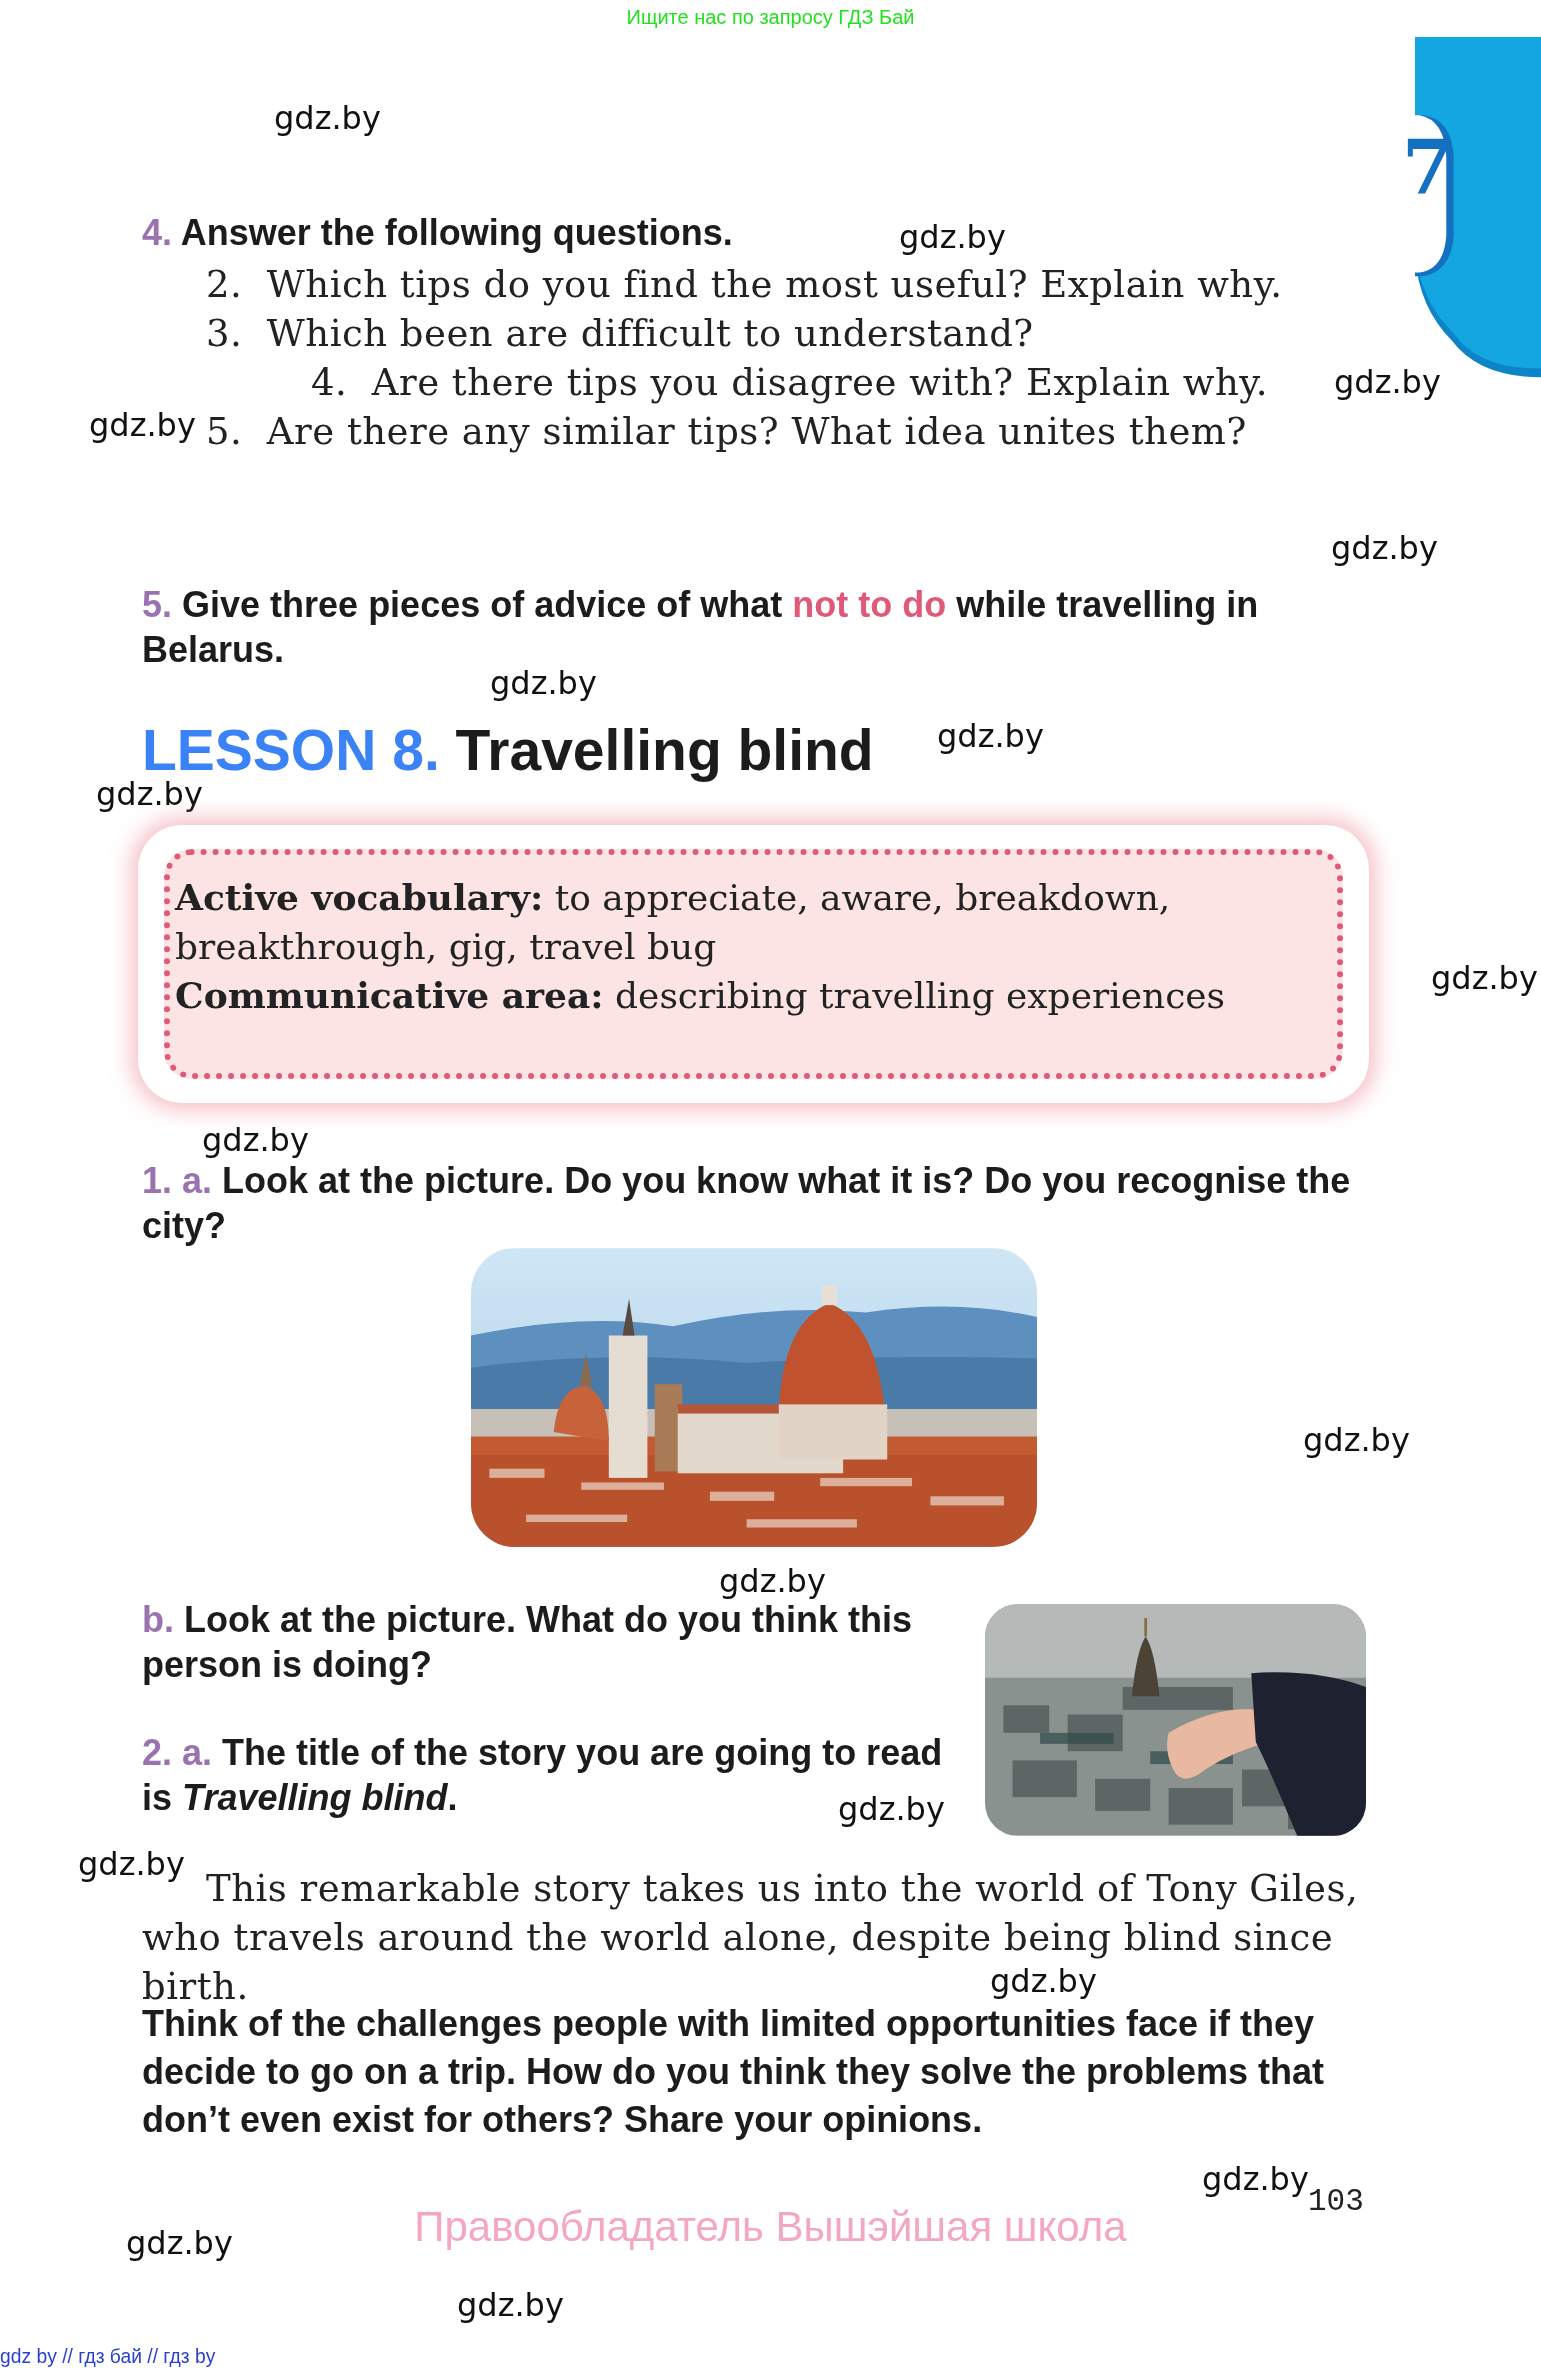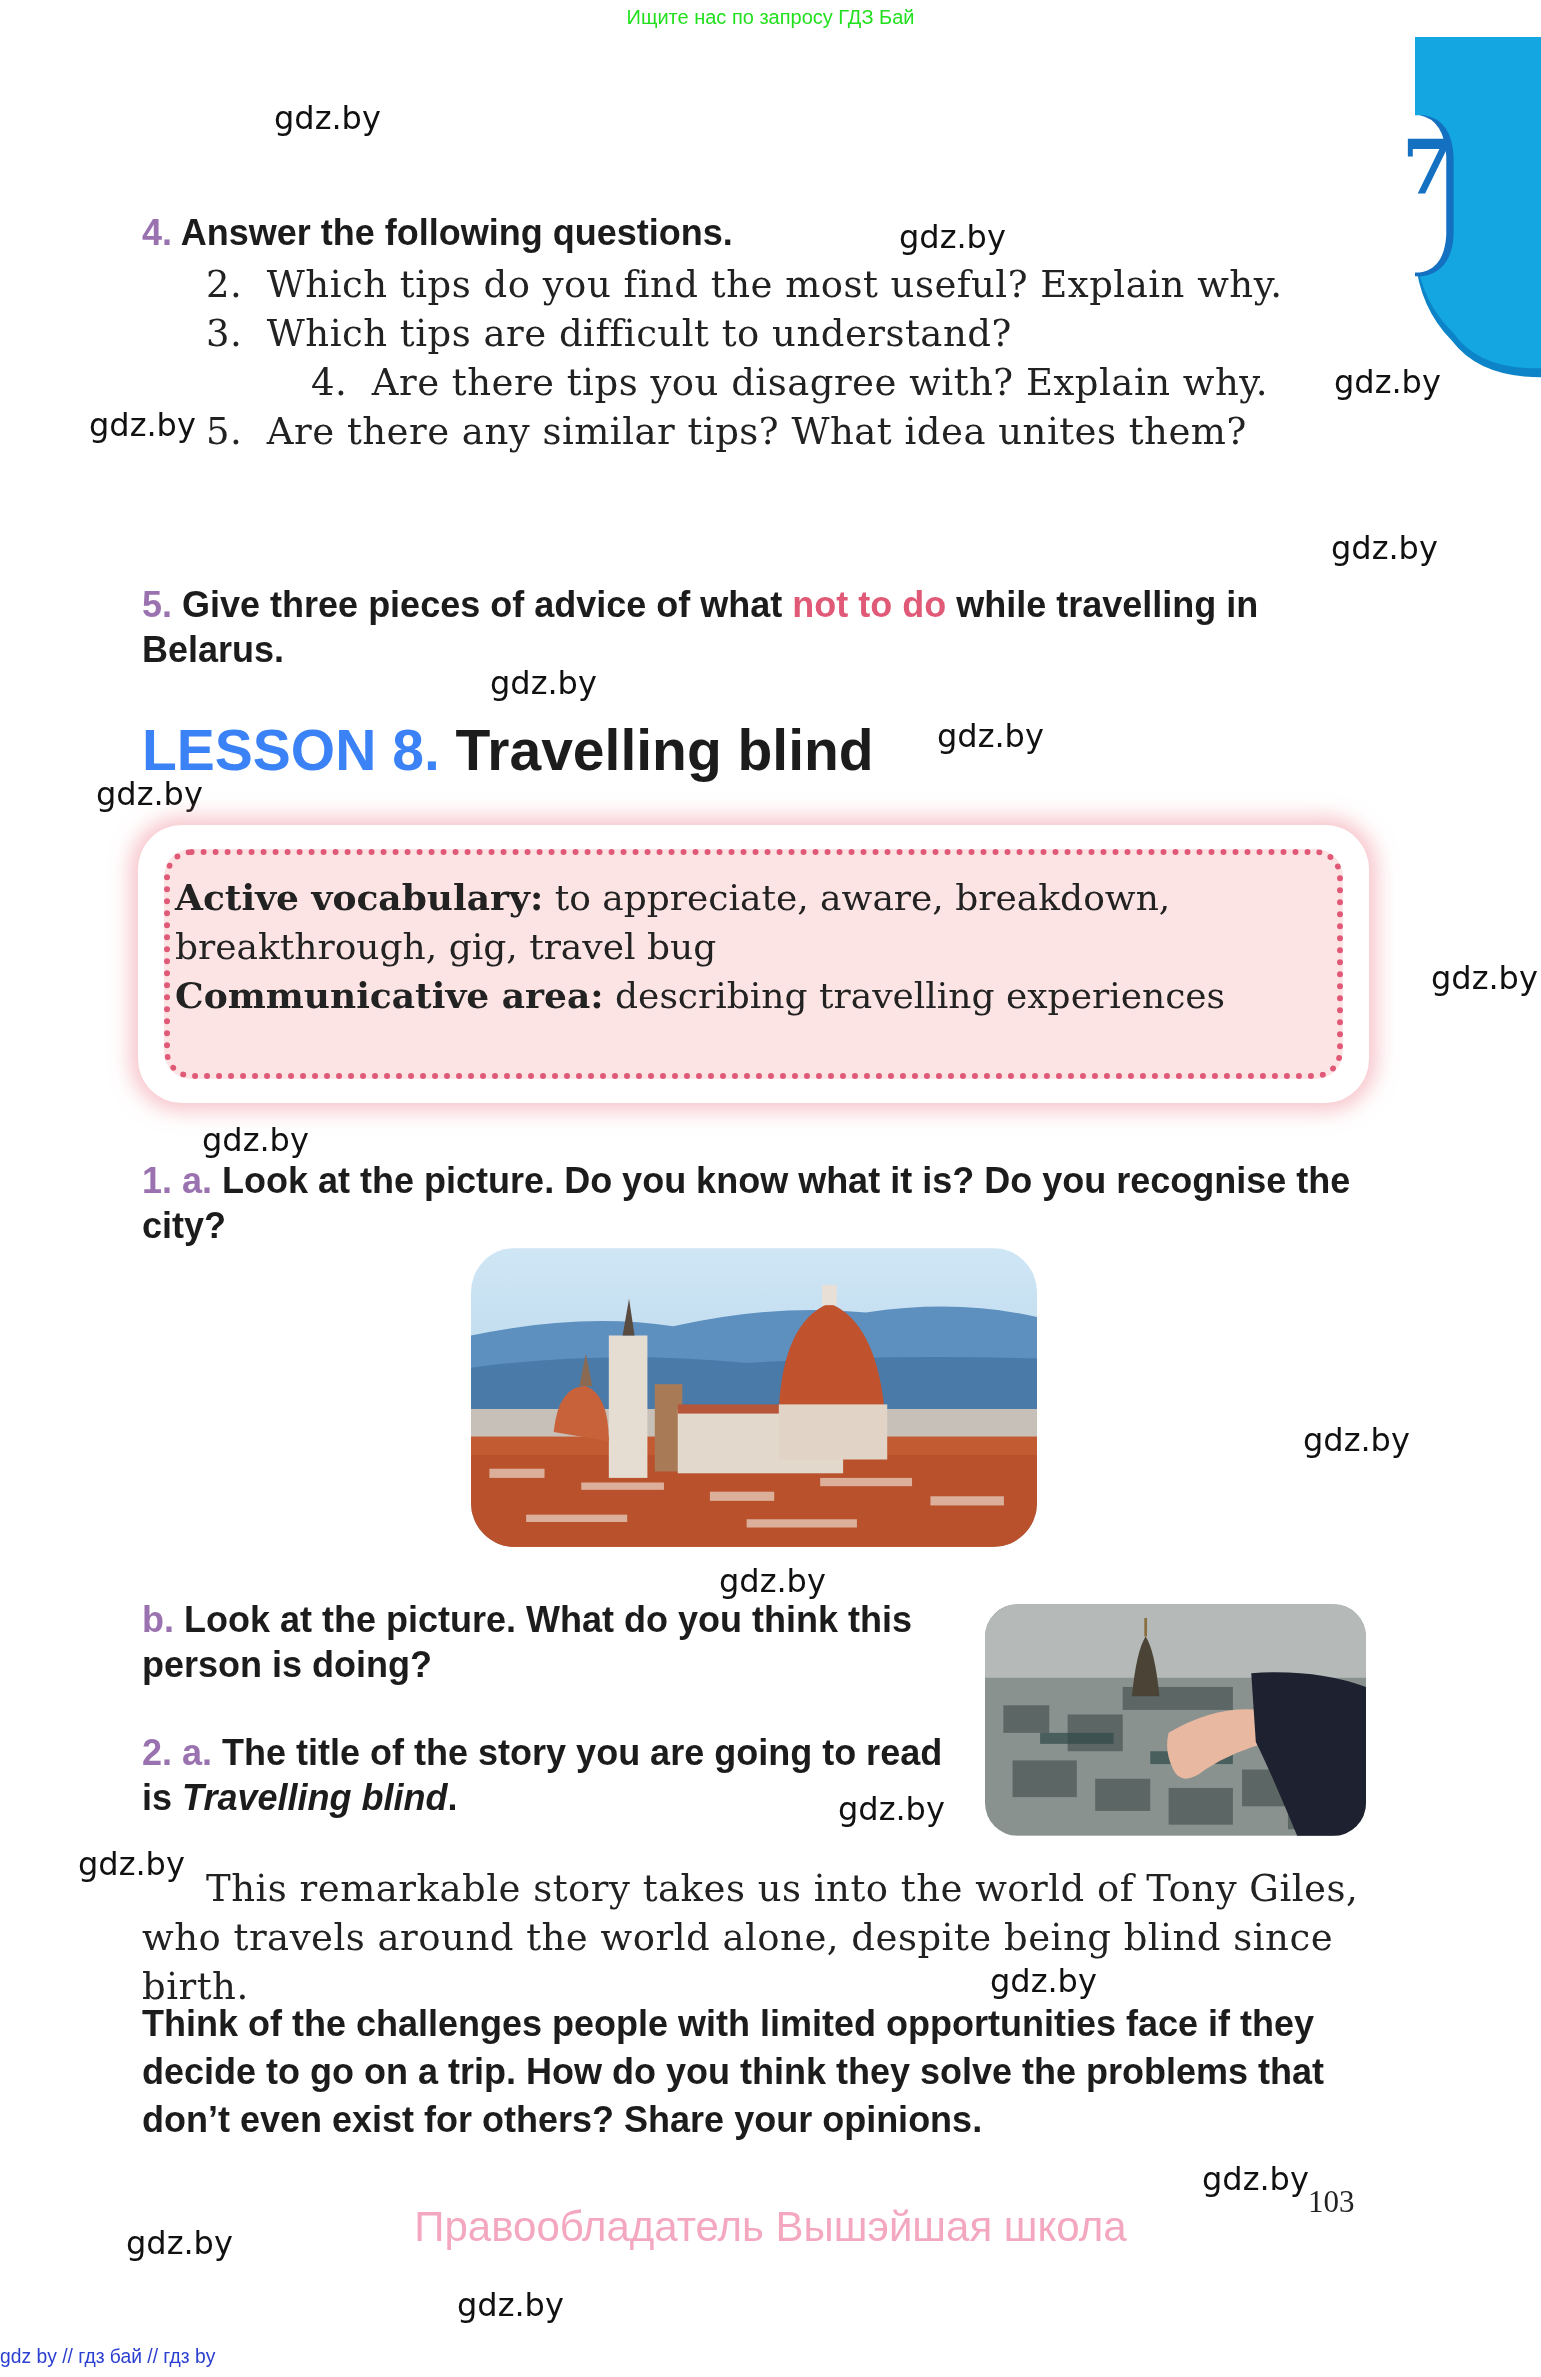--- a/index.html
+++ b/index.html
@@ -15,21 +15,21 @@
   .lesson-title { left:142px; top:717px; font-family:"Liberation Sans", sans-serif; font-weight:bold; font-size:57px; }
   .lesson-title .lbl { color:#3b82f6; }
   .lesson-title .ttl { color:#1c1c1c; }
   .box-outer { left:138px; top:825px; width:1231px; height:278px; border-radius:44px; background:#ffffff; box-shadow:0 0 20px 7.4px rgba(240,150,160,0.55); }
   .box-inner { position:absolute; left:26px; top:24px; right:26px; bottom:24px; border-radius:27.6px; background:#fde4e4; border:6.4px dotted #e05a78; }
   .box-text { position:absolute; left:37px; top:39px; right:27.6px; font-family:"DejaVu Serif", serif; font-size:36px; line-height:49px; color:#222; }
   .box-text b { font-weight:bold; }
   .photo { border-radius:44px; overflow:hidden; }
   .florence { left:471px; top:1248px; width:566px; height:299px; }
   .tactile { left:985px; top:1604px; width:381px; height:232px; border-radius:33px; overflow:hidden; }
-  .page-num { left:1308px; top:2184px; font-family:Liberation Serif, serif; font-size:31px; color:#222; }
+  .page-num { left:1308px; top:2184px; font-family:Liberation Mono, monospace; font-size:31px; color:#222; }
   .rights { left:0; width:1541px; top:2203px; text-align:center; font-family:"Liberation Sans", sans-serif; font-size:42px; color:#f4a8c0; }
   .bottom-links { left:0; width:1541px; top:2346px; text-align:left; font-family:"Liberation Sans", sans-serif; font-size:19.3px; color:#2b3fd0; }
 </style>
 </head>
 <body>
 
 <div class="abs top-banner">Ищите нас по запросу ГДЗ Бай</div>
 
 <div class="abs chapter-tab">
   <svg width="126" height="345" viewBox="0 0 137 375">
@@ -65,21 +65,21 @@
   <span>Answer the following questions.</span>
 </div>
 
 <div class="abs serif" style="left:142px; top:260px; width:1231px;">
   <div style="padding-left:64px;">
     <span>2.</span>&nbsp;
     <span>Which tips do you find the most useful? Explain why.</span>
   </div>
   <div style="padding-left:64px;">
     <span>3.</span>&nbsp;
-    <span>Which tips are difficult to understand?</span>
+    <span>Which been are difficult to understand?</span>
   </div>
   <div style="padding-left:64px;text-align:center;">
     <span>4.</span>&nbsp;
     <span>Are there tips you disagree with? Explain why.</span>
   </div>
   <div style="padding-left:64px;">
     <span>5.</span>&nbsp;
     <span>Are there any similar tips? What idea unites them?</span>
   </div>
 </div>

